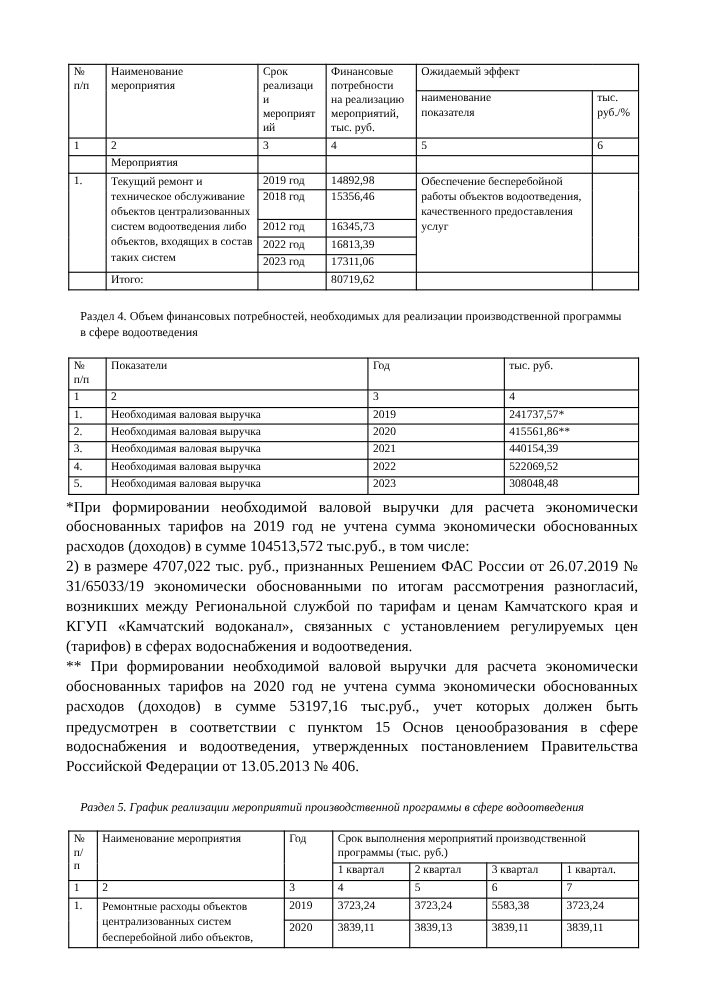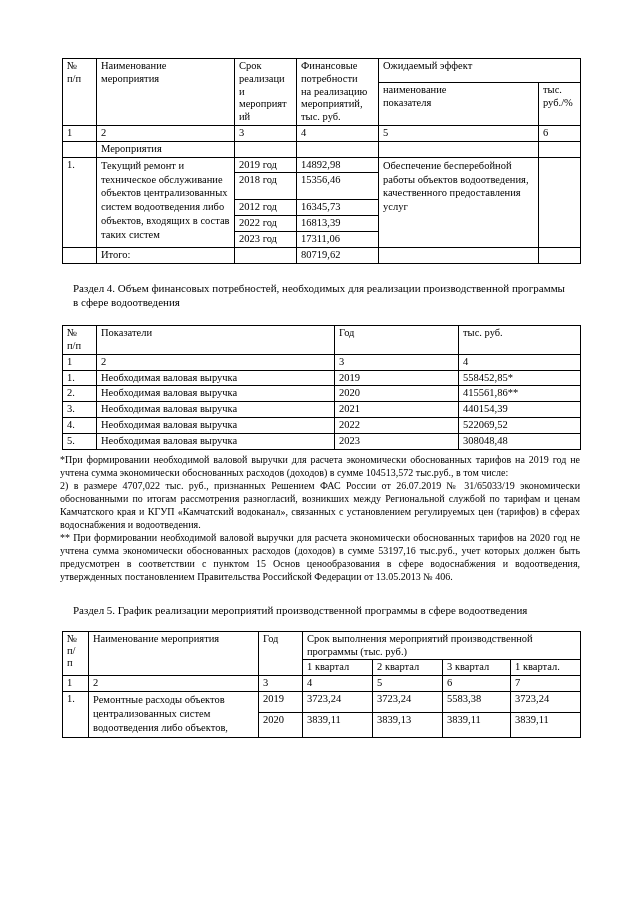--- a/index.html
+++ b/index.html
@@ -48,35 +48,35 @@
   #table-measures td, #table-measures th { padding: 1px 4px; }
 
   
   .section-title {
     font-size: 11px;
     line-height: 1.3;
     width: 494px;
     margin: 0 auto;
   }
   #section4-title { margin-top: 17px; }
-  #section5-title { margin-top: 20px; }
+  #section5-title { margin-top: 20px; font-style: italic; }
 
   
   #table-revenue {
     width: 518px;
     margin-top: 16px;
     margin-left: 62px;
   }
   #table-revenue td { padding: 1px 4px; }
 
   
   .footnotes {
     width: 520px;
     margin: 3px auto 0 auto;
-    font-size: 10px;
+    font-size: 14px;
     line-height: 1.3;
     text-align: justify;
   }
   .footnotes p {
     margin: 0;
     text-indent: 0;
   }
 
   
   #table-schedule {
@@ -200,21 +200,21 @@
       <tr>
         <td class="c">1</td>
         <td class="c">2</td>
         <td class="c">3</td>
         <td class="c">4</td>
       </tr>
       <tr>
         <td class="c">1.</td>
         <td>Необходимая валовая выручка</td>
         <td class="c">2019</td>
-        <td class="c">558452,85*</td>
+        <td class="c">241737,57*</td>
       </tr>
       <tr>
         <td class="c">2.</td>
         <td>Необходимая валовая выручка</td>
         <td class="c">2020</td>
         <td class="c">415561,86**</td>
       </tr>
       <tr>
         <td class="c">3.</td>
         <td>Необходимая валовая выручка</td>
@@ -273,21 +273,21 @@
         <td class="c">1</td>
         <td class="c">2</td>
         <td class="c">3</td>
         <td class="c">4</td>
         <td class="c">5</td>
         <td class="c">6</td>
         <td class="c">7</td>
       </tr>
       <tr>
         <td rowspan="2">1.</td>
-        <td rowspan="2" style="line-height:1.35">Ремонтные расходы объектов централизованных систем водоотведения либо объектов,</td>
+        <td rowspan="2" style="line-height:1.35">Ремонтные расходы объектов централизованных систем бесперебойной либо объектов,</td>
         <td class="c">2019</td>
         <td class="c">3723,24</td>
         <td class="c">3723,24</td>
         <td class="c">5583,38</td>
         <td class="c">3723,24</td>
       </tr>
       <tr>
         <td class="c" style="height:22px">2020</td>
         <td class="c">3839,11</td>
         <td class="c">3839,13</td>

